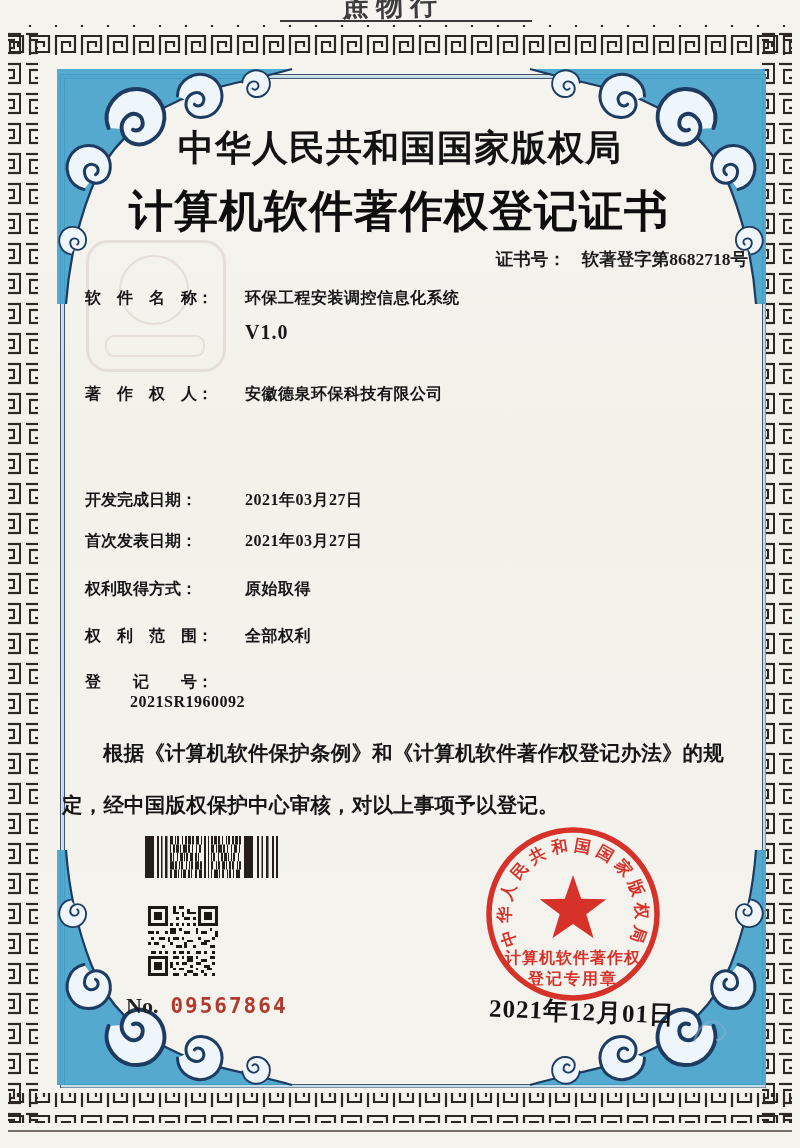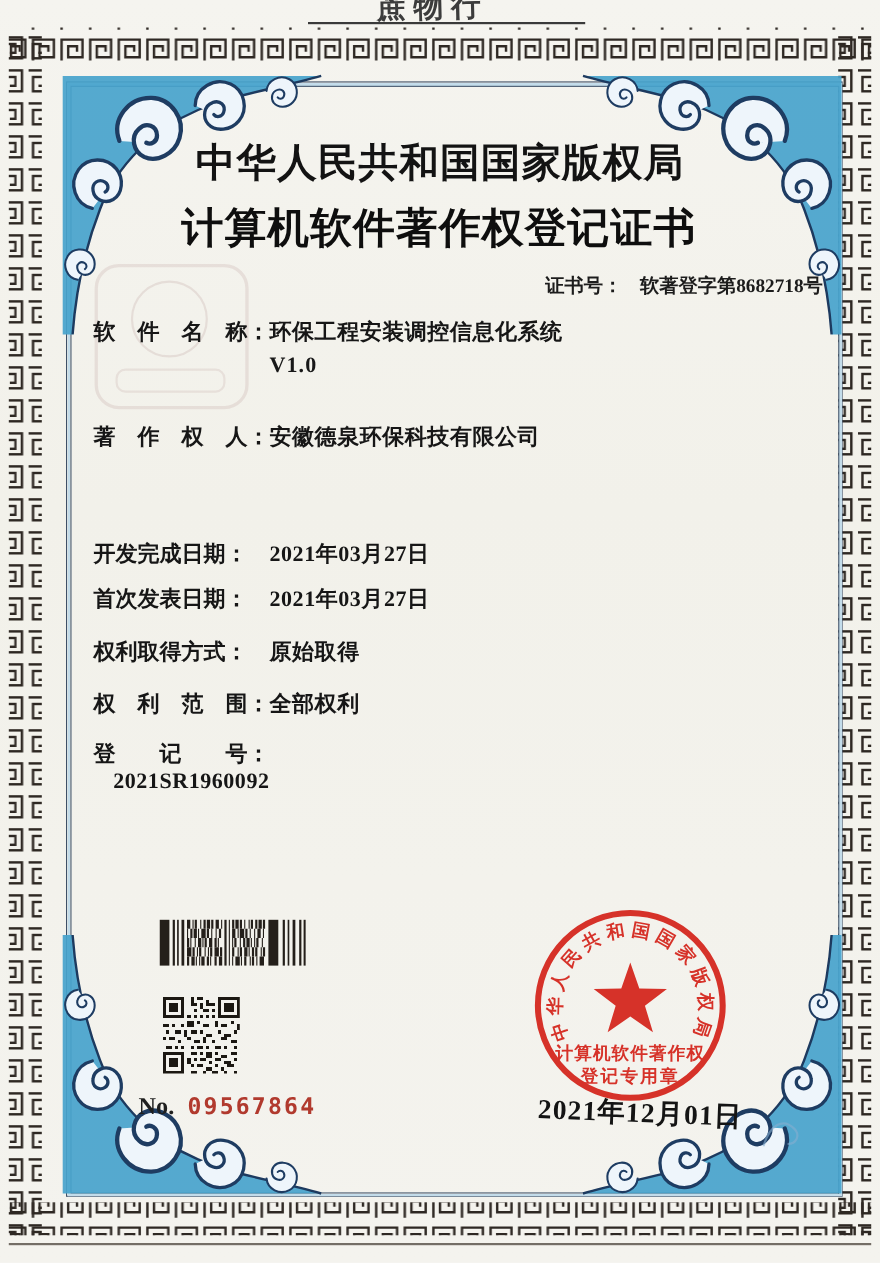--- a/index.html
+++ b/index.html
@@ -29,26 +29,26 @@
   .ghost-stamp{position:absolute;left:86px;top:240px;width:134px;height:126px;
     border:3px solid rgba(186,156,152,.38);border-radius:22px;opacity:.6;z-index:2;}
   .ghost-stamp .gc{position:absolute;left:30px;top:12px;width:66px;height:66px;border-radius:50%;
     border:2px solid rgba(186,156,152,.4);}
   .ghost-stamp .gd{position:absolute;left:16px;bottom:12px;width:96px;height:18px;border-radius:9px;
     border:2px solid rgba(186,156,152,.35);}
   
   .authority{position:absolute;top:124px;left:0;right:0;text-align:center;
     font-size:36px;font-weight:700;letter-spacing:1px;color:#131313;z-index:4;}
   .cert-title{position:absolute;top:182px;left:0;right:2px;text-align:center;
-    font-size:38px;font-weight:700;letter-spacing:1px;color:#0e0e0e;z-index:4;}
+    font-size:44px;font-weight:700;letter-spacing:1px;color:#0e0e0e;z-index:4;}
   .cert-no{position:absolute;top:247px;right:52px;font-size:17.5px;font-weight:700;
     color:#1c1c1c;z-index:4;}
   .cert-no .cl{margin-right:16px;}
   
-  .field{position:absolute;left:85px;display:flex;font-size:20px;font-weight:700;
+  .field{position:absolute;left:85px;display:flex;font-size:16px;font-weight:700;
     color:#161616;z-index:4;white-space:nowrap;}
   .field .lbl{flex:none;width:160px;}
   .field .val{letter-spacing:.5px;text-align:right;}
   .version-line{position:absolute;left:245px;top:321px;font-size:20px;font-weight:700;
     letter-spacing:1px;z-index:4;text-align:right;}
   .r0{top:288px;} .r1{top:384px;} .r2{top:490px;} .r3{top:531px;}
   .r4{top:579px;} .r5{top:626px;} .r6{top:672px;flex-direction:column;}
   
   .body-text{position:absolute;left:62px;top:727px;width:684px;font-size:20.5px;
     font-weight:700;line-height:52px;color:#161616;text-indent:2em;letter-spacing:.2px;z-index:4;}
@@ -153,20 +153,21 @@
   </div>
   <div class="field r4">
     <span class="lbl">权利取得方式：</span>
     <span class="val">原始取得</span>
   </div>
   <div class="field r6">
     <span class="lbl">登　　记　　号：</span>
     <span class="val">2021SR1960092</span>
   </div>
 
+  <div class="body-text">根据《计算机软件保护条例》和《计算机软件著作权登记办法》的规定，经中国版权保护中心审核，对以上事项予以登记。</div>
 
   <svg class="barcode" width="133" height="42" viewBox="0 0 133 42">
     <g fill="#241f1a" stroke="none">
       <rect x="0" y="0" width="9" height="42"></rect>
       <rect x="12" y="0" width="2" height="42"></rect>
       <rect x="16" y="0" width="1.5" height="42"></rect>
       <rect x="20" y="0" width="2.5" height="42"></rect>
       <rect x="59" y="0" width="2" height="42"></rect>
       <rect x="63" y="0" width="1" height="42"></rect>
       <rect x="99" y="0" width="9" height="42"></rect>

